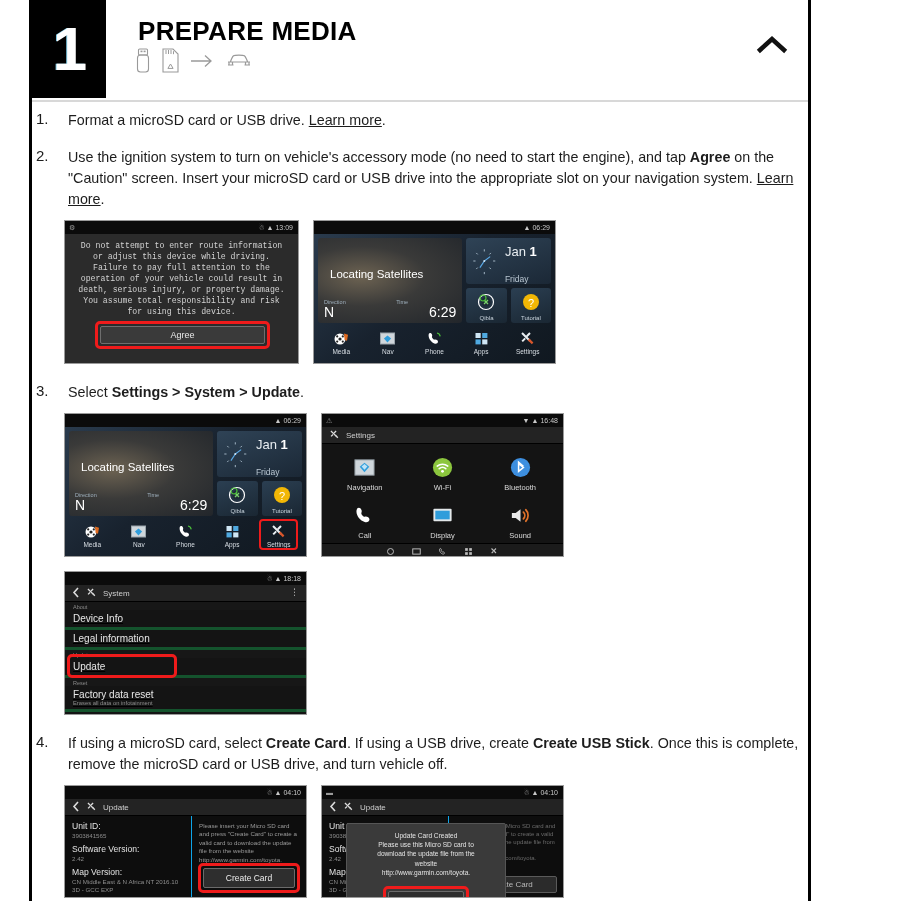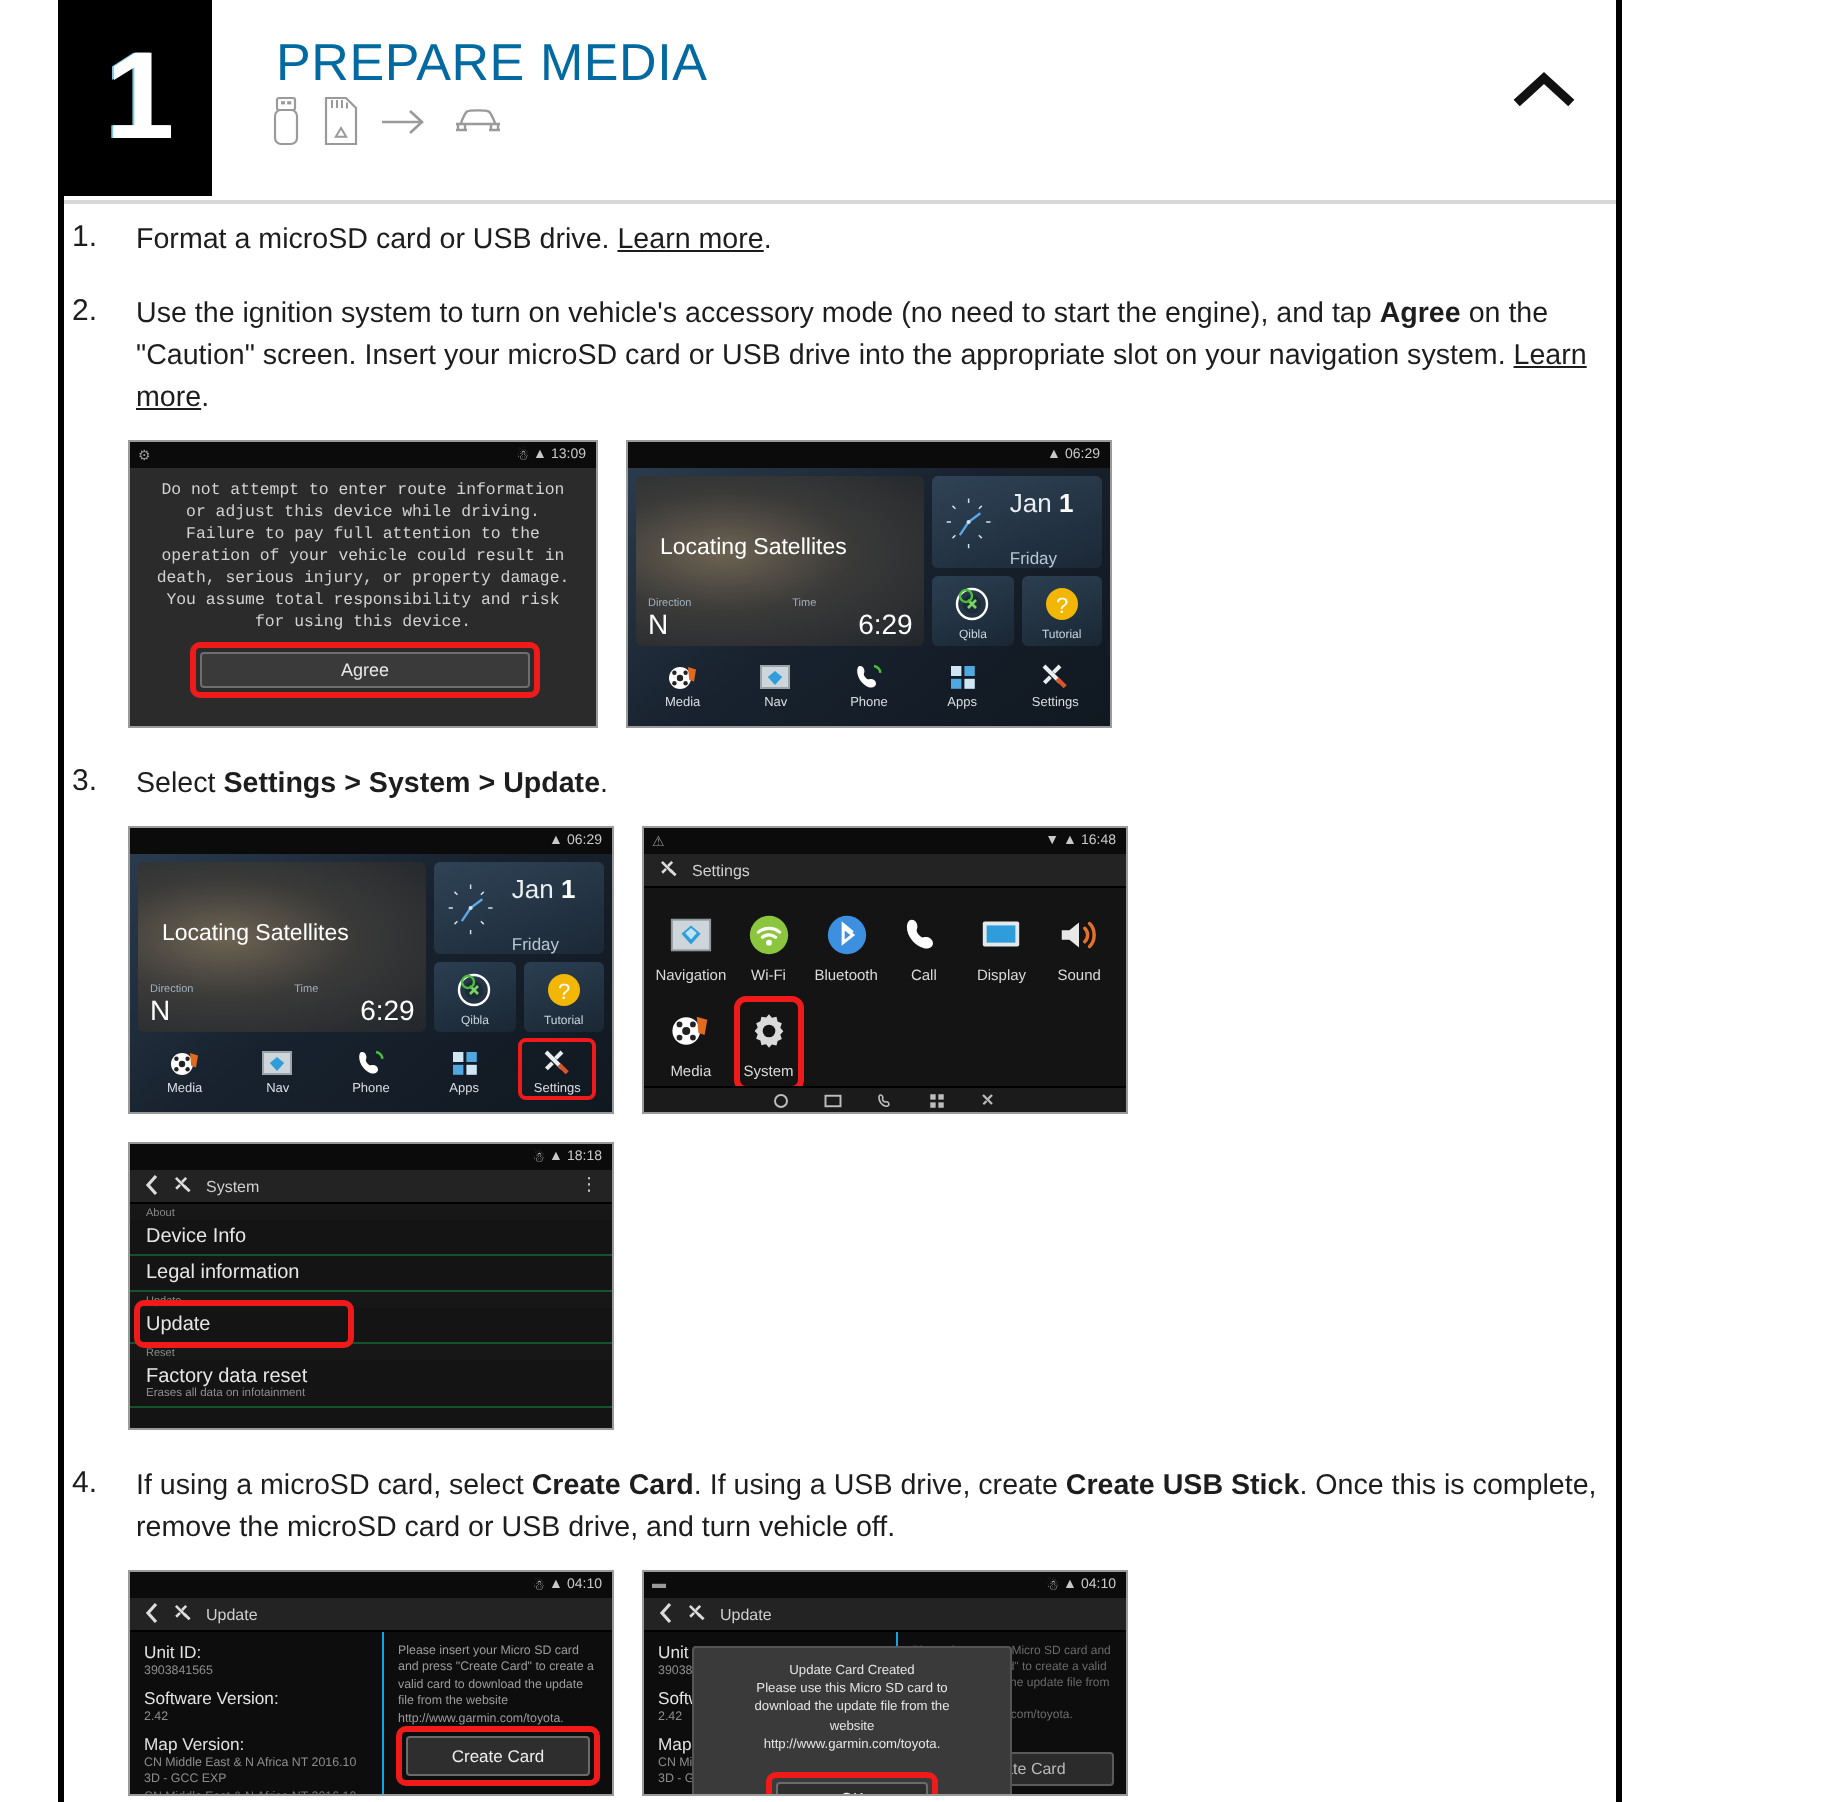--- a/index.html
+++ b/index.html
@@ -27,22 +27,22 @@
     display:flex; align-items:center; justify-content:center;
   }
   .num-box .num {
     font-size:62px; font-weight:700; line-height:1;
     font-family:"Liberation Sans", sans-serif;
     letter-spacing:-2px;
     text-shadow: -1px 0 0 #7ec8e3;
   }
   .header-title {
     position:absolute; left:106px; top:16px;
-    font-size:26px; color:#0369a1; letter-spacing:.3px;
-    font-family:"Liberation Sans", sans-serif; font-weight:400;
+    font-size:26px; color:#000000; letter-spacing:.3px;
+    font-family:"Liberation Sans", sans-serif; font-weight:700;
   }
   .header-icons { position:absolute; left:104px; top:48px; display:flex; align-items:center; gap:9px; }
   .collapse-btn { position:absolute; right:14px; top:28px; width:44px; height:34px; cursor:pointer; }
   .hdr-rule { position:absolute; left:32px; top:100px; width:776px; height:2px; background:#d8d8d8; }
 
   
   .steps { position:absolute; left:32px; top:104px; width:776px; }
   .step { position:relative; padding-left:36px; margin-bottom:4px; }
   .step-num {
     position:absolute; left:4px; top:0;
@@ -121,33 +121,33 @@
   .dock-sel { position:relative; }
   .dock-sel::after {
     content:""; position:absolute; left:4px; top:-3px; right:4px; bottom:-2px;
     border:2.5px solid #ef1b1b; border-radius:4px;
   }
 
   
   .sys-screen { position:absolute; left:0; top:13px; width:100%; height:131px; background:#141414; }
   .sys-bar { height:17px; background:#232323; display:flex; align-items:center; gap:6px; padding:0 7px;
     color:#cfcfcf; font-size:8px; border-bottom:1px solid #000; }
-  .set-grid { display:grid; grid-template-columns:repeat(6,1fr); gap:0; padding:6px 4px 0; }
+  .set-grid { display:grid; grid-template-columns:repeat(3,1fr); gap:0; padding:6px 4px 0; }
   .set-cell { text-align:center; position:relative; padding:4px 0 6px; }
   .set-cell .ic { height:26px; display:flex; align-items:center; justify-content:center; }
   .set-cell .cap { color:#dadada; font-size:7.5px; margin-top:3px; }
   .set-cell.sel::after {
     content:""; position:absolute; left:2px; top:0px; right:2px; bottom:0px;
     border:3px solid #ef1b1b; border-radius:6px;
   }
   .set-dock { position:absolute; left:0; bottom:0; width:100%; height:15px; background:#1b1b1b;
     display:flex; align-items:center; justify-content:center; gap:17px; border-top:1px solid #000; }
 
   
-  .list-row { padding:3px 8px; border-bottom:1px solid #14532d; position:relative; }
+  .list-row { padding:3px 8px; border-bottom:3px solid #14532d; position:relative;text-decoration:underline; }
   .list-sub { color:#8a8a8a; font-size:5.5px; padding:2px 8px 0; background:#171717; }
   .list-main { color:#e6e6e6; font-size:10px; }
   .list-desc { color:#8f8f8f; font-size:5.8px; }
   .hl-update::after {
     content:""; position:absolute; left:2px; top:-4px; width:104px; bottom:-3px;
     border:3px solid #ef1b1b; border-radius:5px;
   }
   .kebab { position:absolute; right:7px; top:4px; color:#cfcfcf; font-size:9px; line-height:7px; }
 
   

